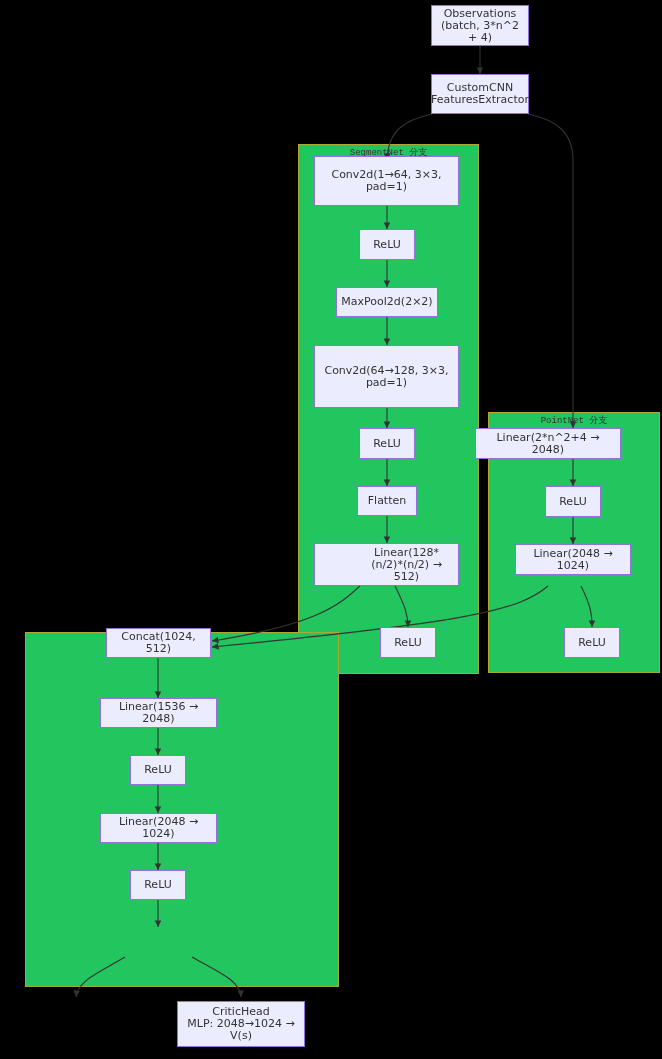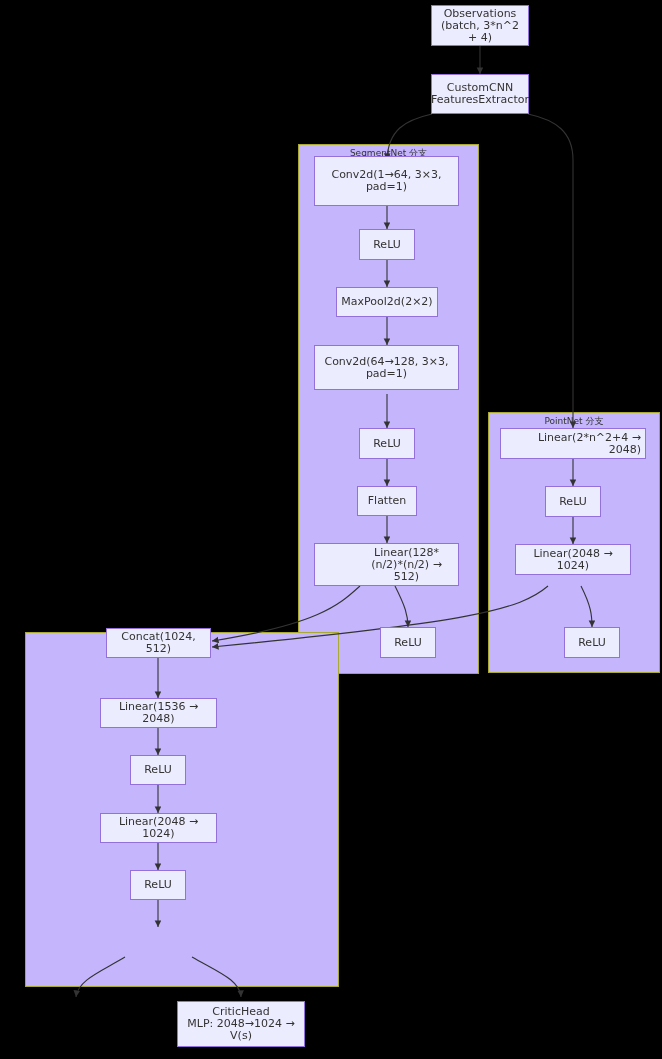--- a/index.html
+++ b/index.html
@@ -1,21 +1,21 @@
 <!DOCTYPE html>
 <html><head>
 <meta charset="utf-8">
 <style>
   html,body{margin:0;padding:0;background:#000;}
   body{width:662px;height:1059px;position:relative;overflow:hidden;
        font-family:"DejaVu Sans","Liberation Sans",sans-serif;}
   #stage{position:absolute;left:0;top:0;width:662px;height:1059px;}
   svg#wires{position:absolute;left:0;top:0;width:662px;height:1059px;overflow:visible;}
 
-  .cluster{position:absolute;background:#c4b5fd;border:1px solid #aaaa33;box-sizing:border-box;}
+  .cluster{position:absolute;background:#22c55e;border:1px solid #aaaa33;box-sizing:border-box;font-family:Liberation Mono, monospace;}
   .cluster-label{position:absolute;left:0;right:0;top:3px;text-align:center;
      font-size:9px;color:#333;line-height:11px;}
 
   .node{position:absolute;background:#ececff;border:1px solid #9370db;
      box-sizing:border-box;display:flex;align-items:center;justify-content:center;
      text-align:center;font-size:11px;color:#333;line-height:12px;padding:2px 4px;}
   .node span{display:block;}
 </style>
 </head>
 <body>
@@ -97,21 +97,21 @@
   </div>
 
   <div class="node" style="left:359px;top:229px;width:56px;height:31px;">
     <span>ReLU</span>
   </div>
 
   <div class="node" style="left:336px;top:287px;width:102px;height:30px;text-align:center;">
     <span>MaxPool2d(2×2)</span>
   </div>
 
-  <div class="node" style="left:314px;top:345px;width:145px;height:45px;">
+  <div class="node" style="left:314px;top:345px;width:145px;height:63px;">
     <div>
       <span>Conv2d(64→128, 3×3,</span>
       <span>pad=1)</span>
     </div>
   </div>
 
   <div class="node" style="left:359px;top:428px;width:56px;height:31px;">
     <span>ReLU</span>
   </div>
 
@@ -123,21 +123,21 @@
     <div>
       <span>Linear(128*(n/2)*(n/2) →</span>
       <span>512)</span>
     </div>
   </div>
 
   <div class="node" style="left:380px;top:627px;width:56px;height:31px;">
     <span>ReLU</span>
   </div>
 
-  <div class="node" style="left:500px;top:428px;width:146px;height:31px;text-align:right;">
+  <div class="node" style="left:475px;top:428px;width:146px;height:31px;">
     <span>Linear(2*n^2+4 → 2048)</span>
   </div>
 
   <div class="node" style="left:545px;top:486px;width:56px;height:31px;">
     <span>ReLU</span>
   </div>
 
   <div class="node" style="left:515px;top:544px;width:116px;height:31px;">
     <span>Linear(2048 → 1024)</span>
   </div>

